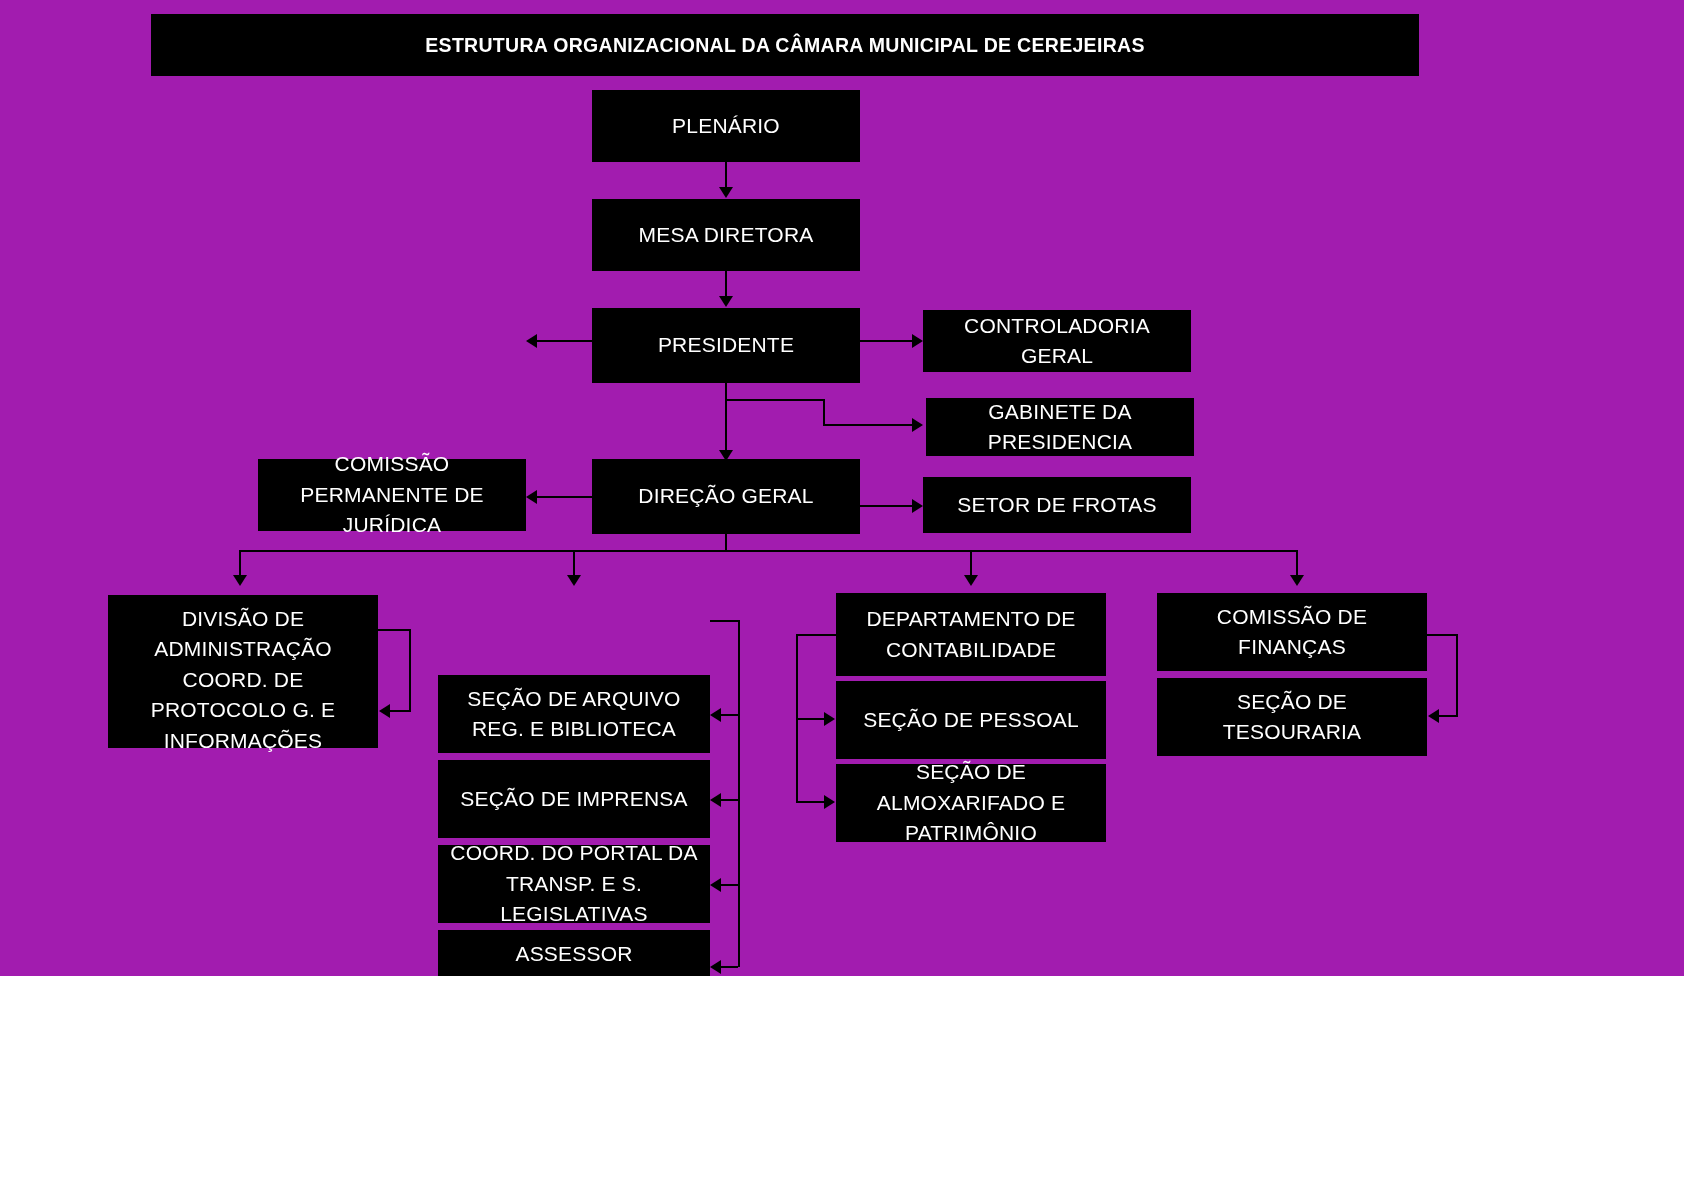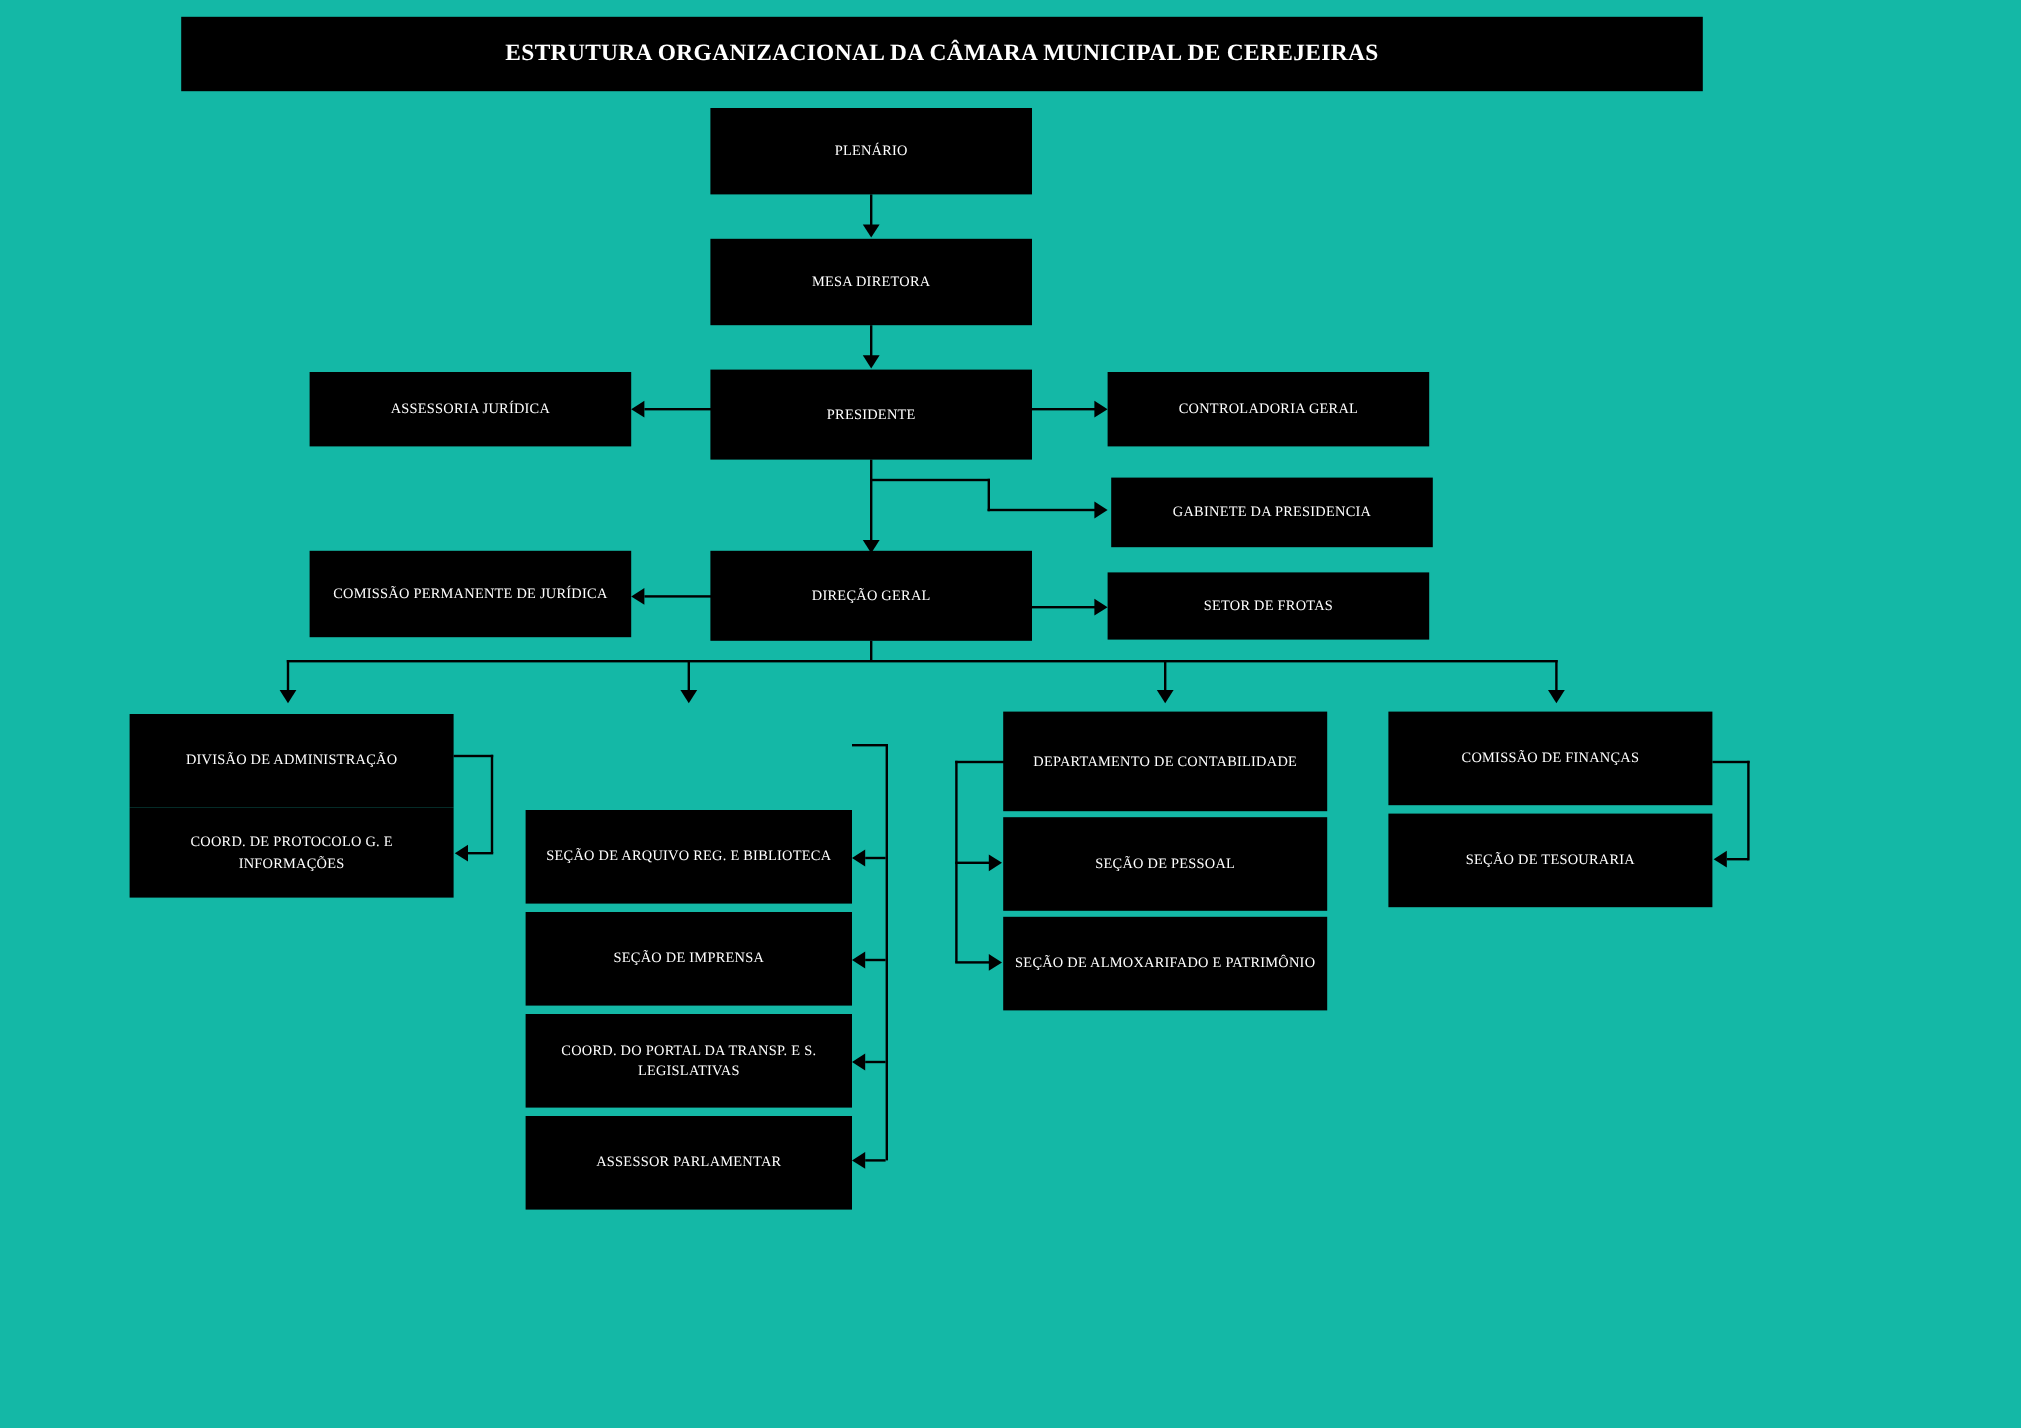--- a/index.html
+++ b/index.html
@@ -7,24 +7,23 @@
     margin: 0;
     padding: 0;
     background: #ffffff;
   }
   body {
     font-family: "Liberation Sans", sans-serif;
   }
   #chart-root {
     position: relative;
     width: 1684px;
-    height: 1190px;
-    background: #14b8a6;
+    height: 976px;
+    background: #a21caf;
     overflow: hidden;
-    font-family: Liberation Serif, serif;
   }
   .box {
     position: absolute;
     background: #000000;
     color: #ffffff;
     display: flex;
     align-items: center;
     justify-content: center;
     text-align: center;
     box-sizing: border-box;
@@ -35,21 +34,21 @@
   .box .box-label {
     display: block;
     width: 100%;
   }
   .title-box {
     font-size: 19.5px;
     font-weight: bold;
     letter-spacing: 0.3px;
   }
   .lvl-box {
-    font-size: 12px;
+    font-size: 21px;
     font-weight: normal;
   }
   
   .ln {
     position: absolute;
     background: #000000;
   }
   .ln-v { width: 2px; }
   .ln-h { height: 2px; }
   .ln-thin-v { width: 1.5px; background:#000; }
@@ -97,23 +96,20 @@
 
   <div class="ln ln-v" style="left:725px; top:271px; height:27px;"></div>
   <div class="arrow arrow-down" style="left:719px; top:296px;"></div>
 
   <div class="box lvl-box" style="left:592px; top:308px; width:268px; height:75px;">
     <span class="box-label">PRESIDENTE</span>
   </div>
 
   <div class="ln ln-h" style="left:537px; top:340px; width:57px;"></div>
   <div class="arrow arrow-left" style="left:526px; top:334px;"></div>
-  <div class="box lvl-box" style="left:258px; top:310px; width:268px; height:62px;">
-    <span class="box-label">ASSESSORIA JURÍDICA</span>
-  </div>
 
   <div class="ln ln-h" style="left:860px; top:340px; width:53px;"></div>
   <div class="arrow arrow-right" style="left:912px; top:334px;"></div>
   <div class="box lvl-box" style="left:923px; top:310px; width:268px; height:62px;">
     <span class="box-label">CONTROLADORIA GERAL</span>
   </div>
 
   <div class="ln ln-v" style="left:725px; top:383px; height:69px;"></div>
   <div class="arrow arrow-down" style="left:719px; top:450px;"></div>
 

